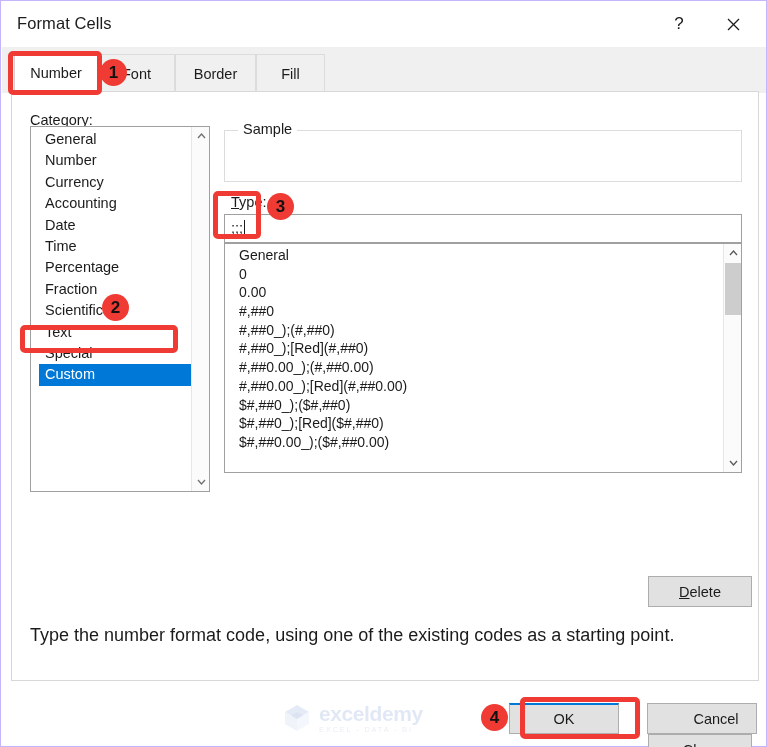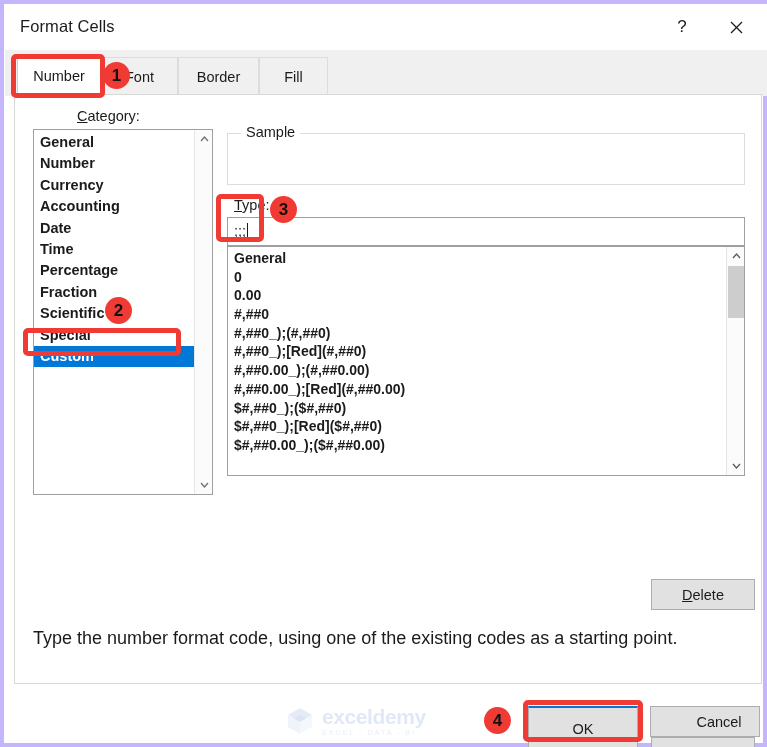--- a/index.html
+++ b/index.html
@@ -9,21 +9,21 @@
     background: #ffffff;
     font-family: "Liberation Sans", sans-serif;
     overflow: hidden;
   }
 
   #dialog {
     position: absolute;
     left: 0; top: 0;
     width: 767px; height: 747px;
     background: #ffffff;
-    border: 4px solid #c4b5fd;
+    border: 1px solid #c4b5fd;
   }
 
   
   .titlebar {
     position: absolute;
     left: 0; top: 0;
     width: 765px; height: 46px;
     background: #ffffff;
   }
   .title-text {
@@ -87,37 +87,36 @@
   }
 
   .field-label {
     position: absolute;
     font-size: 14.5px;
     color: #1b1b1b;
   }
   .field-label .acc { text-decoration: underline; }
 
   
-  #category-label { left: 18px; top: 13px; margin-left: 44px; }
+  #category-label { left: 18px; top: 20px; }
 
   .listbox {
     position: absolute;
     background: #ffffff;
     border: 1px solid #a0a0a0;
     overflow: hidden;
   }
   #category-list {
     left: 18px; top: 34px;
     width: 180px; height: 366px;
   }
   .list-items {
     position: absolute;
-    left: 0; top: 2px;
+    left: 8px; top: 2px;
     width: 160px;
-    font-weight: bold;
   }
   .list-item {
     height: 21.4px;
     line-height: 21.4px;
     padding-left: 6px;
     font-size: 14.5px;
     color: #1b1b1b;
     white-space: nowrap;
     cursor: default;
   }
@@ -227,22 +226,22 @@
   #hint-text {
     position: absolute;
     left: 18px; top: 533px;
     font-size: 18px;
     color: #1b1b1b;
   }
 
   
   #ok-button {
     position: absolute;
-    left: 524px; top: 702px;
-    width: 110px; height: 44px;
+    left: 508px; top: 702px;
+    width: 110px; height: 31px;
     background: #e1e1e1;
     border: 1px solid #adadad;
     border-top: 2px solid #0078d7;
     font-size: 14.5px; color: #1b1b1b;
     display: flex; align-items: center; justify-content: center;
     cursor: default;
   }
   #cancel-button {
     position: absolute;
     left: 646px; top: 702px;
@@ -342,20 +341,21 @@
       <div class="list-items" id="category-items">
           <div class="list-item">General</div>
           <div class="list-item">Number</div>
           <div class="list-item">Currency</div>
           <div class="list-item">Accounting</div>
           <div class="list-item">Date</div>
           <div class="list-item">Time</div>
           <div class="list-item">Percentage</div>
           <div class="list-item">Fraction</div>
           <div class="list-item">Scientific</div>
+          <div class="list-item">Text</div>
           <div class="list-item">Special</div>
           <div class="list-item selected">Custom</div>
         </div>
       <div class="vscroll">
         <div class="arrow up">
           <svg width="9" height="6" viewBox="0 0 9 6">
               <polyline points="1,5 4.5,1 8,5" fill="none" stroke="#707070" stroke-width="1.3"></polyline>
             </svg>
         </div>
         <div class="arrow down">

